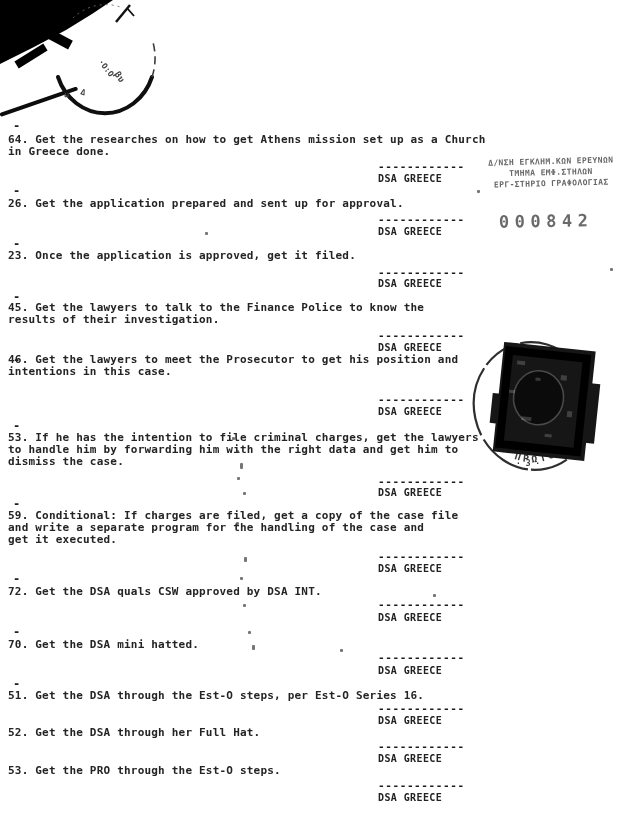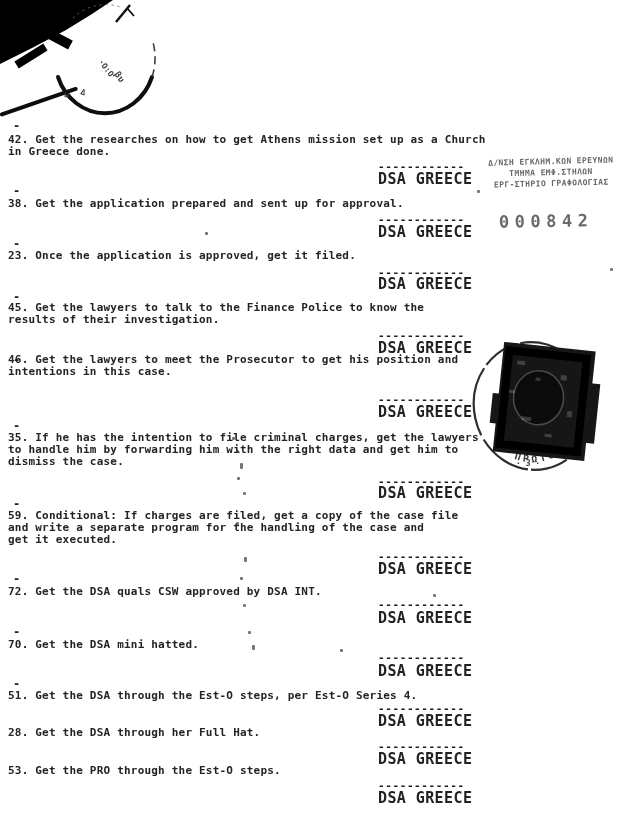--- a/index.html
+++ b/index.html
@@ -16,21 +16,21 @@
   }
   .t-marker {
     position:absolute; left:13px; font-size:12px; line-height:10px;
     font-weight:700; color:#1f1f1f;
   }
   .sig-line {
     position:absolute; left:378px; font-size:11px; line-height:11px;
     font-weight:700; color:#1b1b1b; letter-spacing:.6px;
   }
   .sig-label {
-    position:absolute; left:378px; font-size:15px; line-height:12px;
+    position:absolute; left:378px; font-size:10px; line-height:12px;
     font-weight:700; color:#222; letter-spacing:.4px;
   }
   
   .office-stamp {
     position:absolute; left:474px; top:156px; width:154px;
     transform:rotate(-1.5deg);
     font-size:8px; line-height:11px; font-weight:700;
     color:#4d4d4d; text-align:center; letter-spacing:.4px; opacity:.85;
   }
   
@@ -109,29 +109,29 @@
         <rect x="65" y="40" width="5" height="3"></rect>
       </g>
     </g>
     <text x="48" y="128" font-size="8" font-weight="bold" fill="#3a3a3a">· 3 ·</text>
   </svg>
 
   <section>
 
     <div>
       <div class="t-marker" style="top:121px">-</div>
-      <div class="t-text" style="top:134px">42. Get the researches on how to get Athens mission set up as a Church
+      <div class="t-text" style="top:134px">64. Get the researches on how to get Athens mission set up as a Church
 in Greece done.</div>
       <div class="sig-line" style="top:161px">------------</div>
       <div class="sig-label" style="top:173px">DSA GREECE</div>
     </div>
 
     <div>
       <div class="t-marker" style="top:186px">-</div>
-      <div class="t-text" style="top:198px">38. Get the application prepared and sent up for approval.</div>
+      <div class="t-text" style="top:198px">26. Get the application prepared and sent up for approval.</div>
       <div class="sig-line" style="top:214px">------------</div>
       <div class="sig-label" style="top:226px">DSA GREECE</div>
     </div>
 
     <div>
       <div class="t-marker" style="top:239px">-</div>
       <div class="t-text" style="top:250px">23. Once the application is approved, get it filed.</div>
       <div class="sig-line" style="top:267px">------------</div>
       <div class="sig-label" style="top:278px">DSA GREECE</div>
     </div>
@@ -147,21 +147,21 @@
     <div>
       <div class="t-marker" style="top:355px">-</div>
       <div class="t-text" style="top:354px">46. Get the lawyers to meet the Prosecutor to get his position and
 intentions in this case.</div>
       <div class="sig-line" style="top:394px">------------</div>
       <div class="sig-label" style="top:406px">DSA GREECE</div>
     </div>
 
     <div>
       <div class="t-marker" style="top:421px">-</div>
-      <div class="t-text" style="top:432px">35. If he has the intention to file criminal charges, get the lawyers
+      <div class="t-text" style="top:432px">53. If he has the intention to file criminal charges, get the lawyers
 to handle him by forwarding him with the right data and get him to
 dismiss the case.</div>
       <div class="sig-line" style="top:476px">------------</div>
       <div class="sig-label" style="top:487px">DSA GREECE</div>
     </div>
 
     <div>
       <div class="t-marker" style="top:499px">-</div>
       <div class="t-text" style="top:510px">59. Conditional: If charges are filed, get a copy of the case file
 and write a separate program for the handling of the case and
@@ -179,27 +179,27 @@
 
     <div>
       <div class="t-marker" style="top:627px">-</div>
       <div class="t-text" style="top:639px">70. Get the DSA mini hatted.</div>
       <div class="sig-line" style="top:652px">------------</div>
       <div class="sig-label" style="top:665px">DSA GREECE</div>
     </div>
 
     <div>
       <div class="t-marker" style="top:679px">-</div>
-      <div class="t-text" style="top:690px">51. Get the DSA through the Est-O steps, per Est-O Series 4.</div>
+      <div class="t-text" style="top:690px">51. Get the DSA through the Est-O steps, per Est-O Series 16.</div>
       <div class="sig-line" style="top:703px">------------</div>
       <div class="sig-label" style="top:715px">DSA GREECE</div>
     </div>
 
     <div>
-      <div class="t-text" style="top:727px">28. Get the DSA through her Full Hat.</div>
+      <div class="t-text" style="top:727px">52. Get the DSA through her Full Hat.</div>
       <div class="sig-line" style="top:741px">------------</div>
       <div class="sig-label" style="top:753px">DSA GREECE</div>
     </div>
 
     <div>
       <div class="t-text" style="top:765px">53. Get the PRO through the Est-O steps.</div>
       <div class="sig-line" style="top:780px">------------</div>
       <div class="sig-label" style="top:792px">DSA GREECE</div>
     </div>
 

